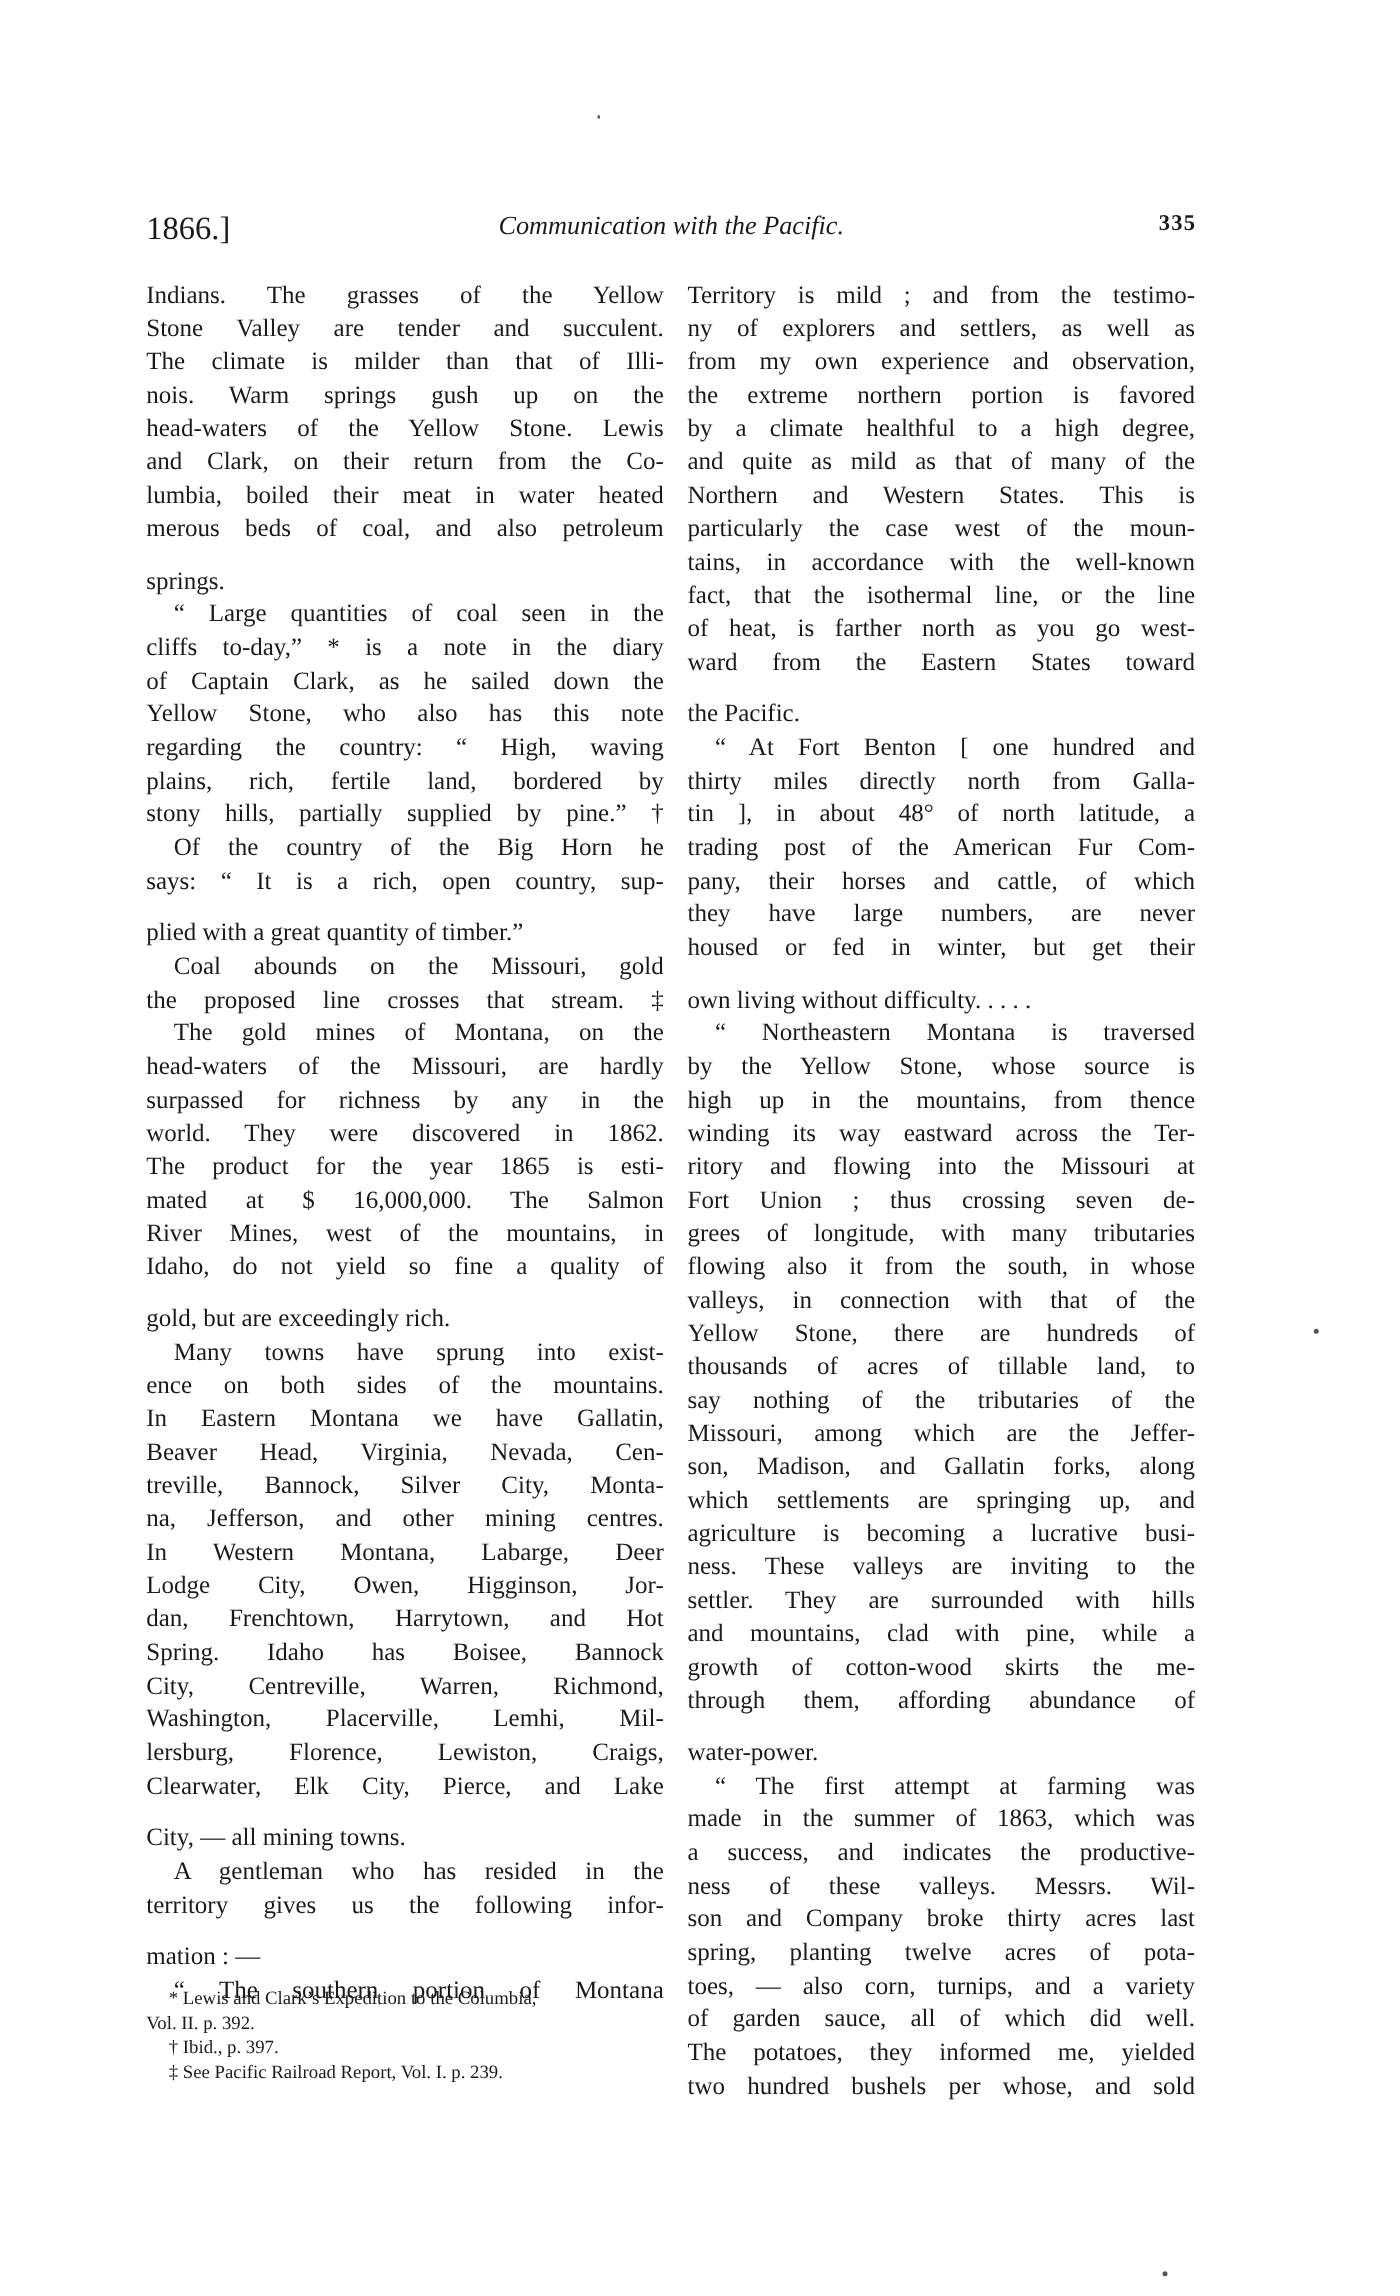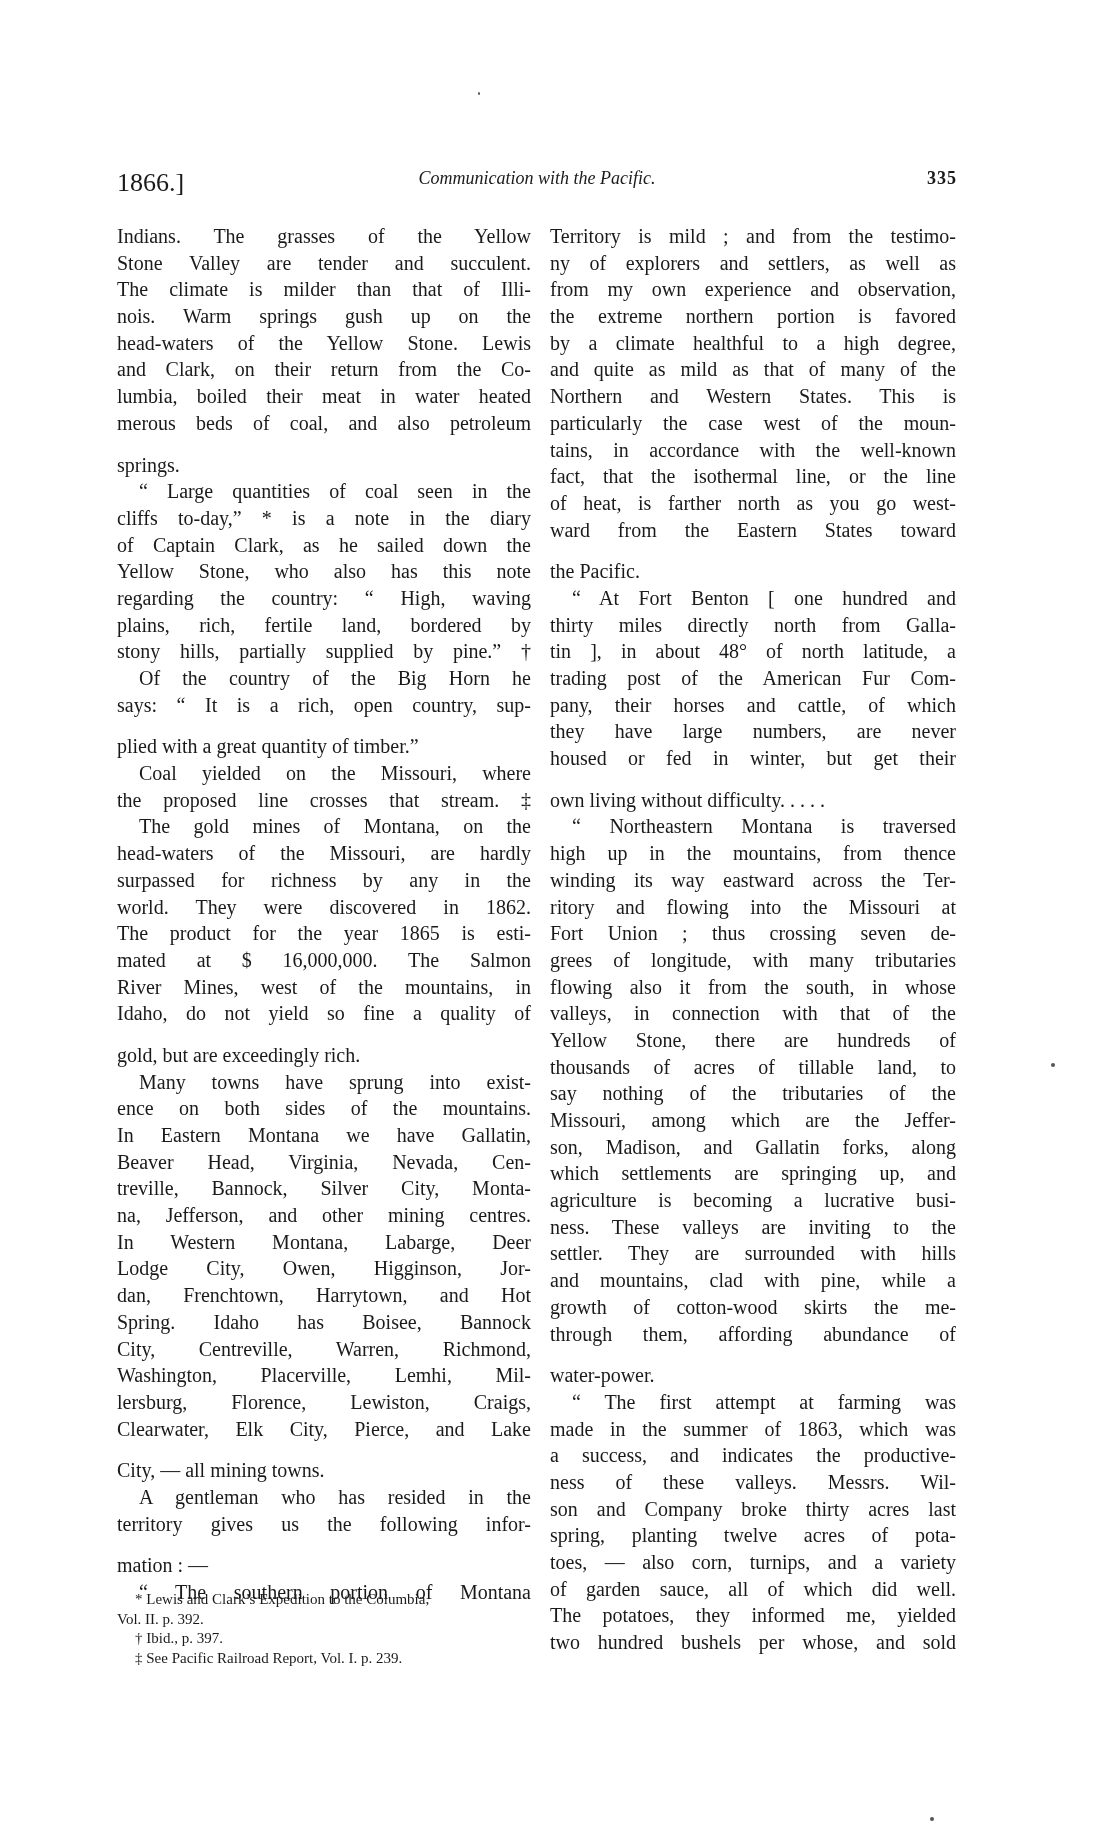--- a/index.html
+++ b/index.html
@@ -2,21 +2,21 @@
 <html><head>
   <meta charset="utf-8">
   <style>
     html, body { margin: 0; padding: 0; background: #ffffff; }
     body {
       width: 1120px; height: 1837px; position: relative; overflow: hidden;
       font-family: "Liberation Serif", "DejaVu Serif", serif; color: #1a1a1a;
     }
     .running-head { position: absolute; top: 168px; left: 117px; width: 840px; height: 34px; }
     .rh-date { position: absolute; left: 0; top: 0; font-size: 26px; }
-    .rh-title { position: absolute; left: 0; right: 0; top: 0; text-align: center; font-style: italic; font-size: 18px; }
+    .rh-title { position: absolute; left: 0; right: 0; top: 0; text-align: center; font-style: italic; font-size: 21px; }
     .rh-page { position: absolute; right: 0; top: 0; font-size: 18px; letter-spacing: 1px; font-weight: bold; }
 
     .column { position: absolute; top: 223px; font-size: 20px; line-height: 26.7px; }
     .col-left { left: 117px; width: 414px; }
     .col-right { left: 550px; width: 406px; }
     .line { display: block; white-space: nowrap; text-align: justify; text-align-last: justify; height: 26.7px; }
     .line.last { text-align-last: left; margin-top: 15px; }
     .line.indent { padding-left: 22px; }
 
     .footnotes { position: absolute; left: 117px; top: 1590px; width: 414px; font-size: 15px; line-height: 19.5px; }
@@ -47,21 +47,21 @@
     <span class="line indent">“ Large quantities of coal seen in the</span>
     <span class="line">cliffs to-day,” * is a note in the diary</span>
     <span class="line">of Captain Clark, as he sailed down the</span>
     <span class="line">Yellow Stone, who also has this note</span>
     <span class="line">regarding the country: “ High, waving</span>
     <span class="line">plains, rich, fertile land, bordered by</span>
     <span class="line">stony hills, partially supplied by pine.” †</span>
     <span class="line indent">Of the country of the Big Horn he</span>
     <span class="line">says: “ It is a rich, open country, sup-</span>
     <span class="line last">plied with a great quantity of timber.”</span>
-    <span class="line indent">Coal yielded on the Missouri, where</span>
+    <span class="line indent">Coal abounds on the Missouri, gold</span>
     <span class="line">the proposed line crosses that stream. ‡</span>
     <span class="line indent">The gold mines of Montana, on the</span>
     <span class="line">head-waters of the Missouri, are hardly</span>
     <span class="line">surpassed for richness by any in the</span>
     <span class="line">world.  They were discovered in 1862.</span>
     <span class="line">The product for the year 1865 is esti-</span>
     <span class="line">mated at $ 16,000,000.  The Salmon</span>
     <span class="line">River Mines, west of the mountains, in</span>
     <span class="line">Idaho, do not yield so fine a quality of</span>
     <span class="line last">gold, but are exceedingly rich.</span>
@@ -101,20 +101,21 @@
     <span class="line last">the Pacific.</span>
     <span class="line indent">“ At Fort Benton [ one hundred and</span>
     <span class="line">thirty miles directly north from Galla-</span>
     <span class="line">tin ], in about 48° of north latitude, a</span>
     <span class="line">trading post of the American Fur Com-</span>
     <span class="line">pany, their horses and cattle, of which</span>
     <span class="line">they have large numbers, are never</span>
     <span class="line">housed or fed in winter, but get their</span>
     <span class="line last">own living without difficulty. . . . .</span>
     <span class="line indent">“ Northeastern Montana is traversed</span>
+    <span class="line">by the Yellow Stone, whose source is</span>
     <span class="line">high up in the mountains, from thence</span>
     <span class="line">winding its way eastward across the Ter-</span>
     <span class="line">ritory and flowing into the Missouri at</span>
     <span class="line">Fort Union ; thus crossing seven de-</span>
     <span class="line">grees of longitude, with many tributaries</span>
     <span class="line">flowing also it from the south, in whose</span>
     <span class="line">valleys, in connection with that of the</span>
     <span class="line">Yellow Stone, there are hundreds of</span>
     <span class="line">thousands of acres of tillable land, to</span>
     <span class="line">say nothing of the tributaries of the</span>

